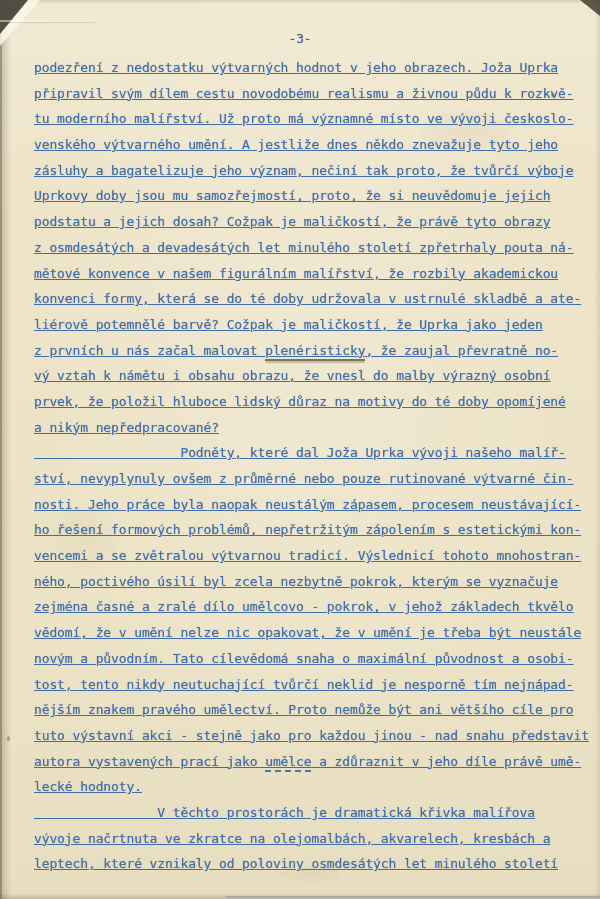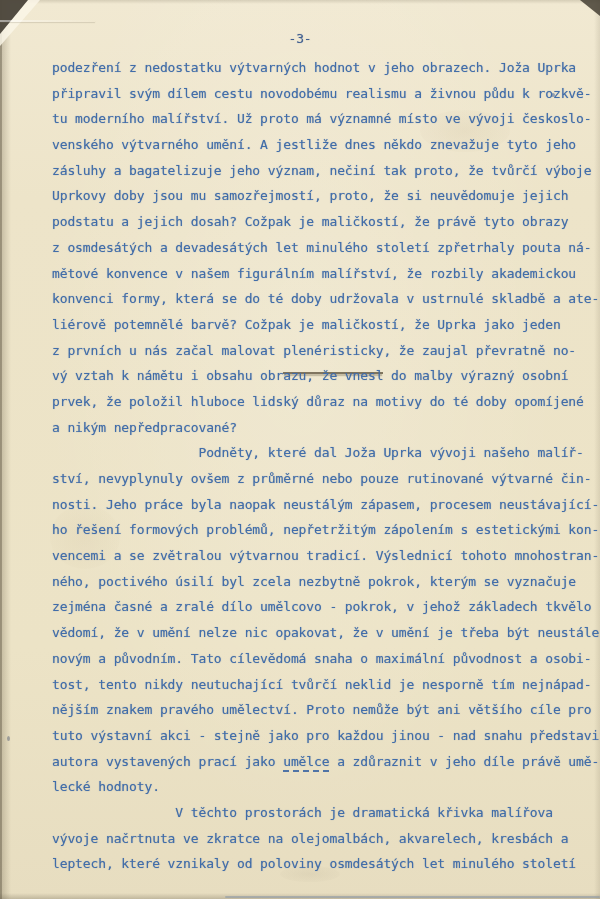--- a/index.html
+++ b/index.html
@@ -21,30 +21,31 @@
   
   .inked { text-shadow: 0 0 1px rgba(58,98,156,0.55); }
 
   .page-number {
     position:absolute; top:31px; left:0; width:100%;
     text-align:center;
     color:#44618f;
   }
 
   .text-block {
-    position:absolute; left:52px; top:55px; right:0;
+    position:absolute; left:34px; top:55px; right:0;
     white-space:pre;
     line-height:25.7px;
+    text-decoration:underline;
   }
   .line { height:25.7px; }
 
   .u-pencil {
     border-bottom:2px solid rgba(103,92,70,0.82);
     box-shadow:0 3px 1px -1px rgba(120,108,84,0.35);
-    padding-bottom:14px;
+    padding-bottom:1px;
   }
   .u-typed {
     border-bottom:2px dashed rgba(62,104,163,0.9);
     padding-bottom:1px;
   }
 
   
   .edge-left {
     position:absolute; left:0; top:0; bottom:0; width:11px;
     background:linear-gradient(90deg, rgba(92,82,60,0.30), rgba(92,82,60,0));

